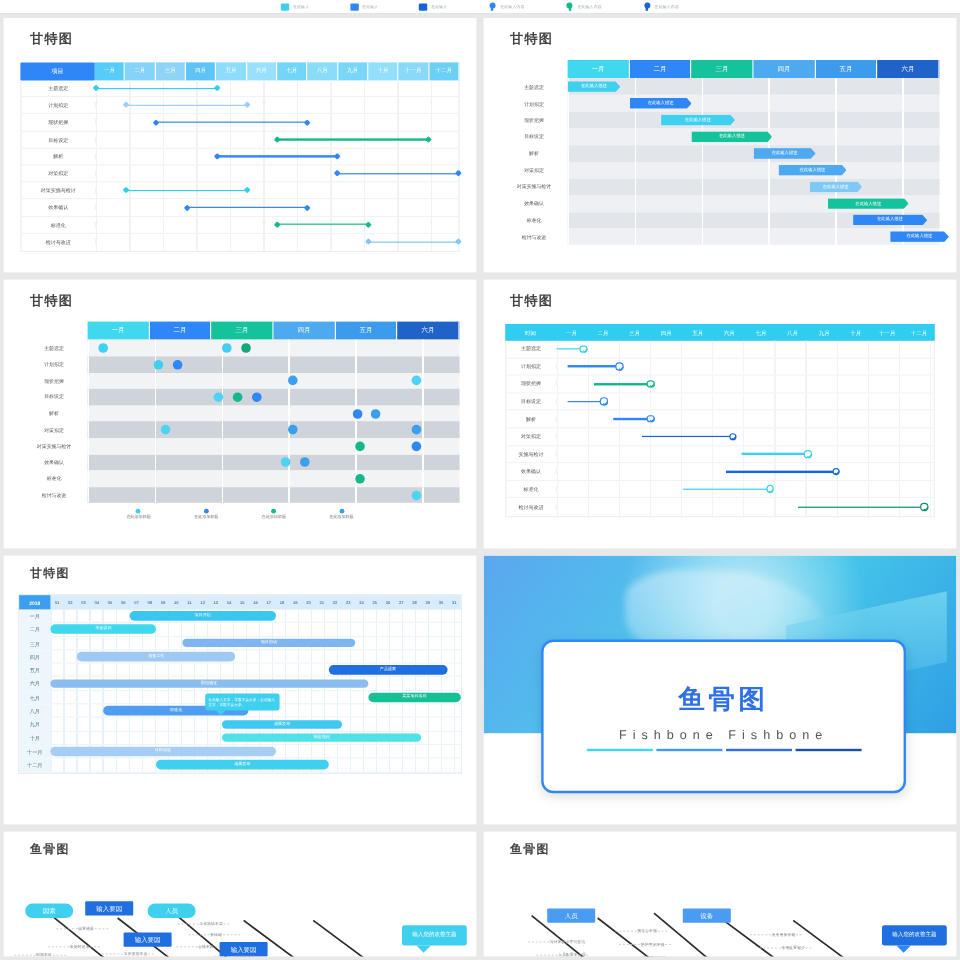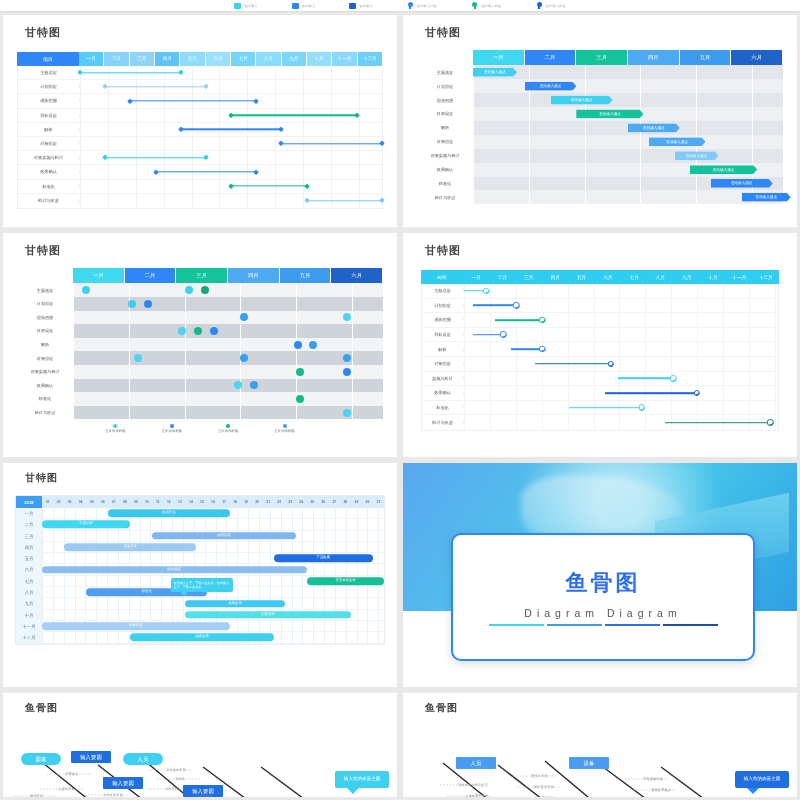--- a/index.html
+++ b/index.html
@@ -812,21 +812,21 @@
           </div>
       </div>
     </div>
   </div>
 
   <div class="cellwrap">
     <div class="slide cover">
       <div class="photo"></div>
       <div class="card">
         <div class="zh">鱼骨图</div>
-        <div class="en">Diagram Diagram</div>
+        <div class="en">Fishbone Fishbone</div>
         <div class="rule" id="coverRule">
             <span style="background: rgb(63, 216, 239);"></span>
             <span style="background: rgb(59, 158, 240);"></span>
             <span style="background: rgb(47, 111, 232);"></span>
             <span style="background: rgb(27, 79, 168);"></span>
           </div>
       </div>
     </div>
   </div>
 

